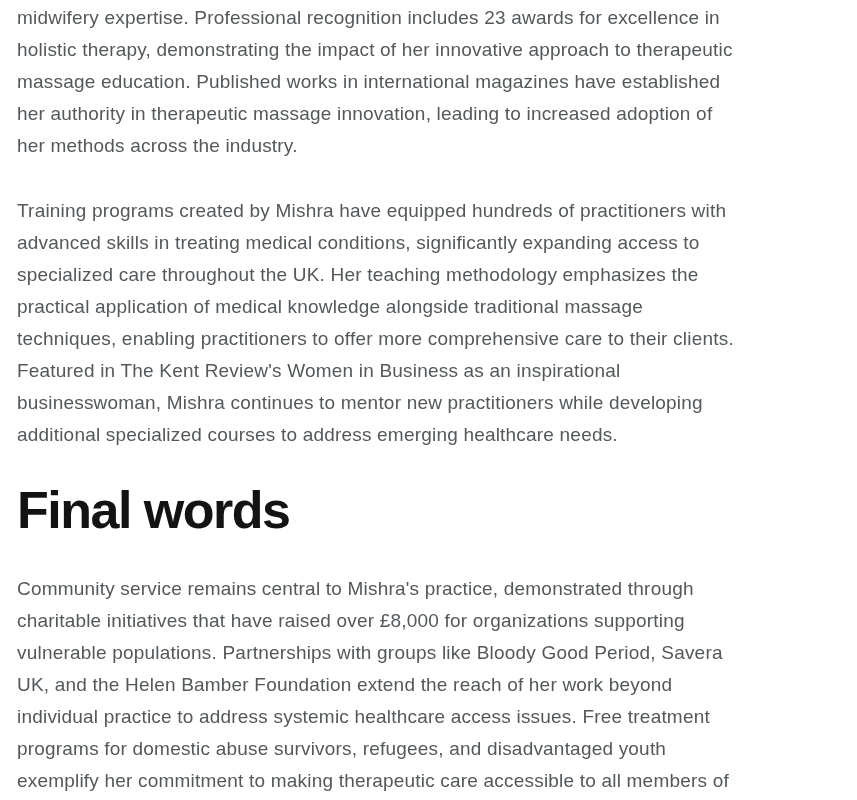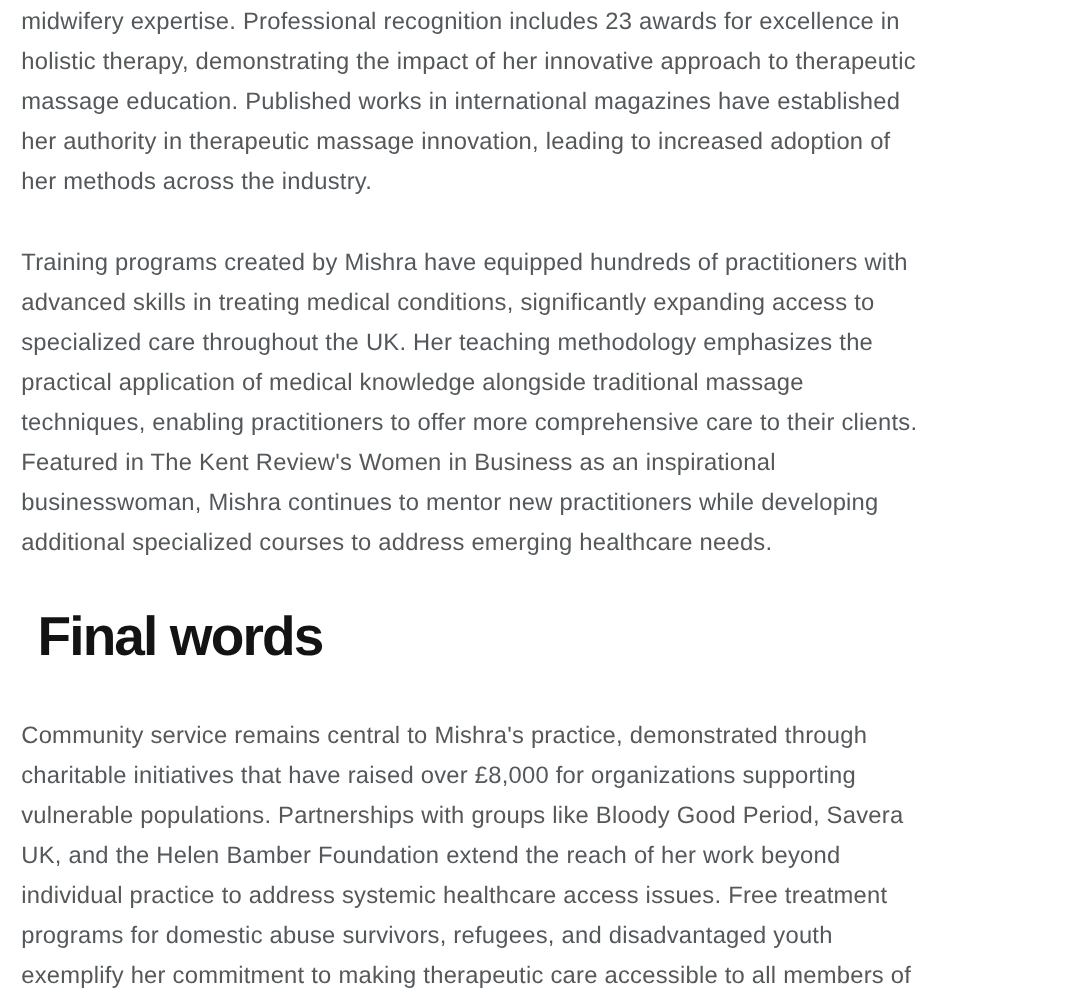--- a/index.html
+++ b/index.html
@@ -21,22 +21,22 @@
     }
     .body-text {
       margin: 0 0 33px 0;
       font-size: 19px;
       line-height: 32px;
       letter-spacing: 0.2px;
       font-weight: 400;
       text-align: left;
     }
     .section-heading {
-      margin: 0 0 37px 13px;
-      font-size: 44px;
+      margin: 0 0 37px 0;
+      font-size: 52px;
       line-height: 52px;
       font-weight: 800;
       letter-spacing: -1.5px;
       color: #131313;
     }
   </style>
 </head>
 <body>
 
 <main class="article">

